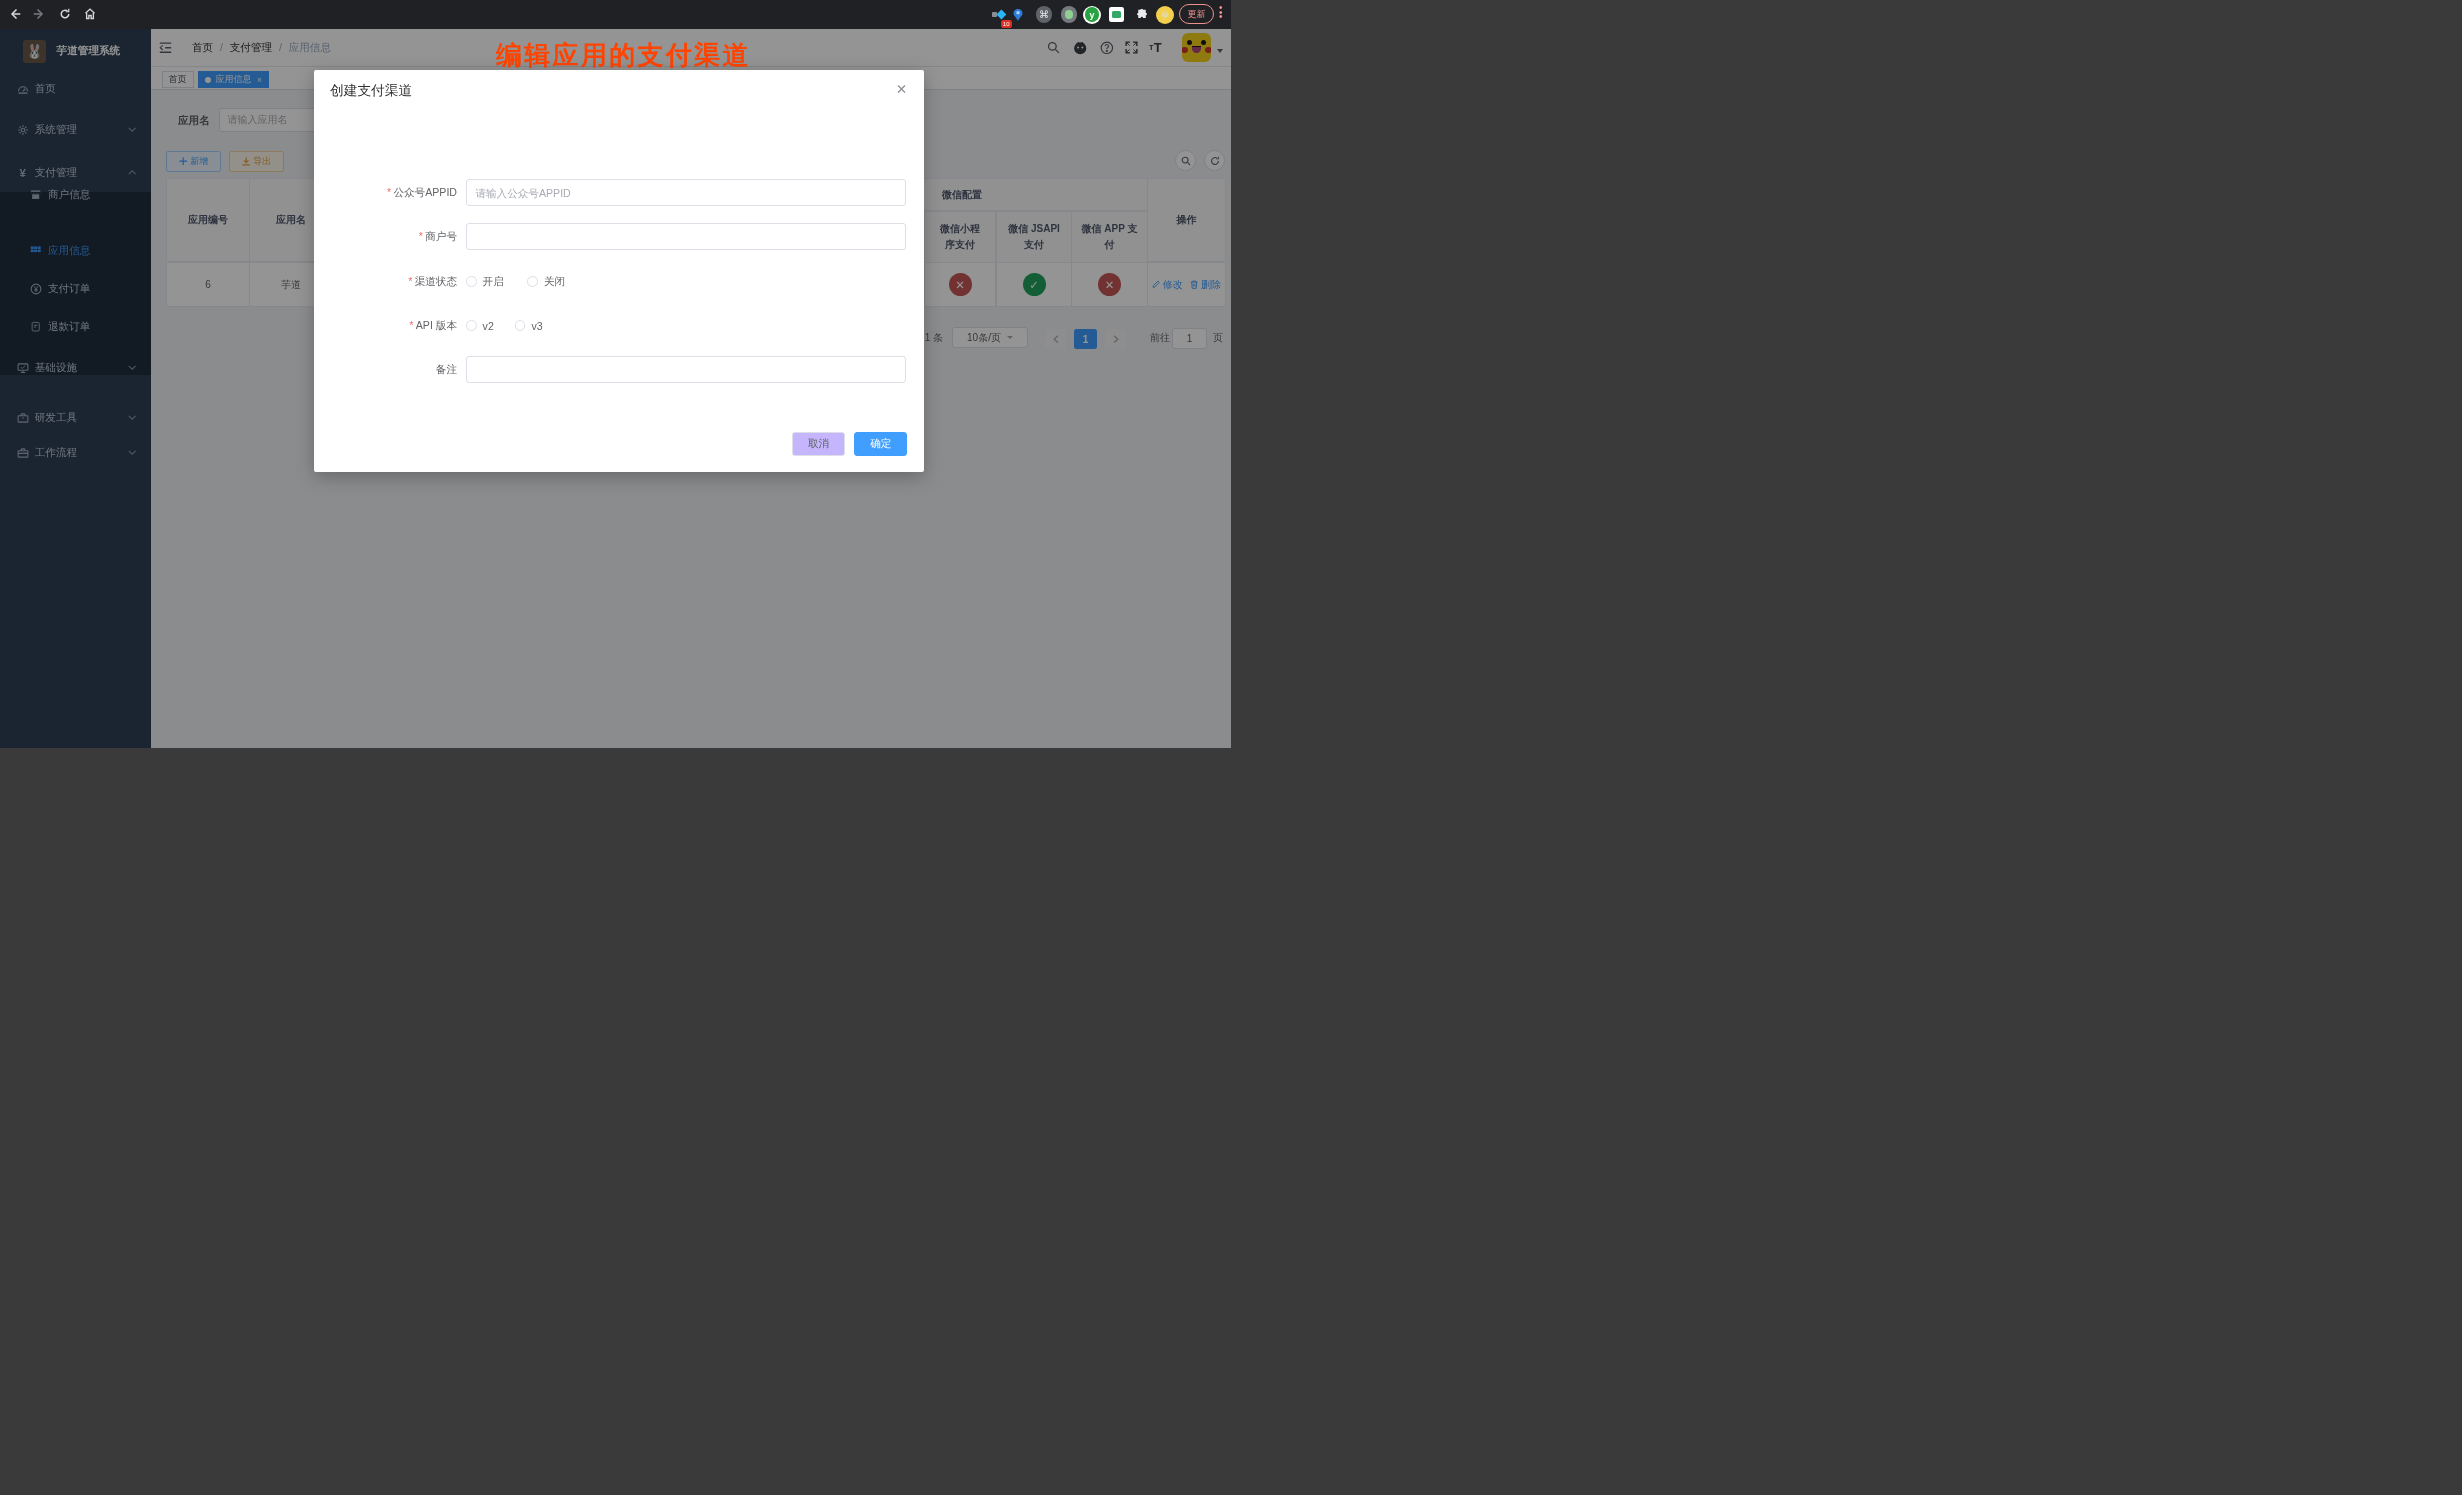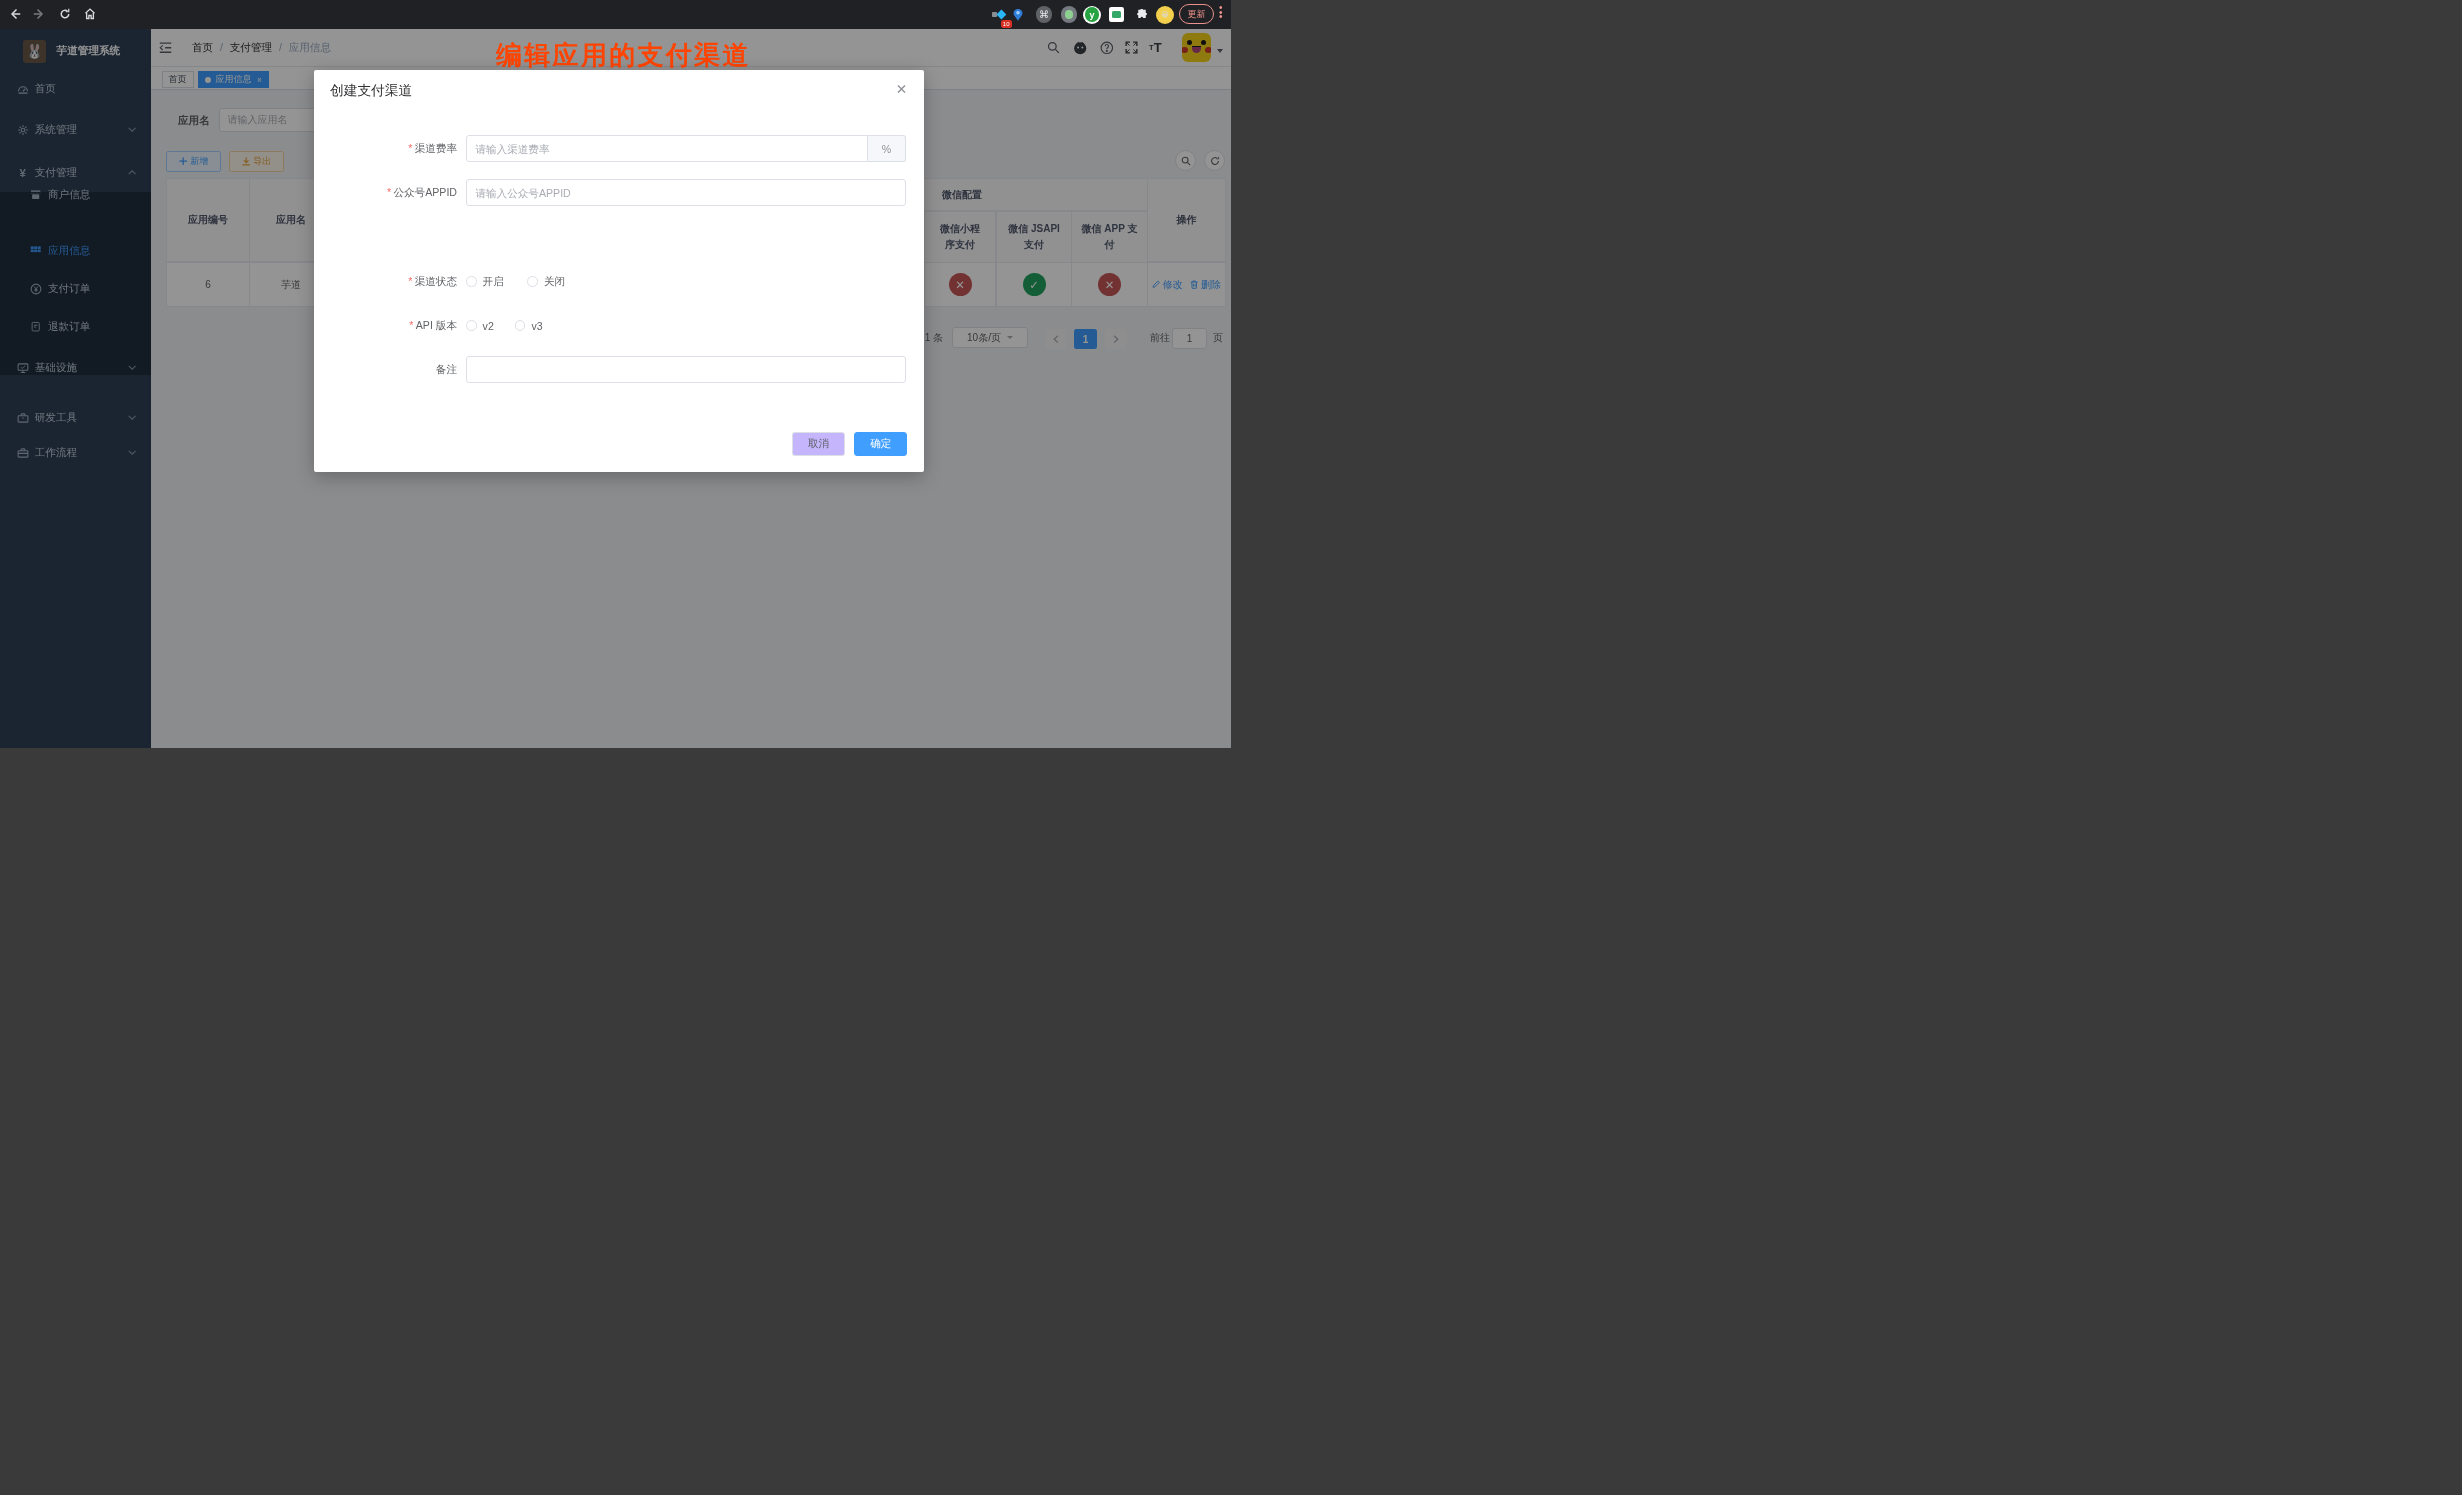--- a/index.html
+++ b/index.html
@@ -482,35 +482,34 @@
       </div>
   </div>
 
   <div id="overlay"></div>
   <div id="annotation">编辑应用的支付渠道</div>
 
   <div id="modal">
     <div id="modal-title">创建支付渠道</div>
     <div id="modal-close">✕</div>
 
-    <div class="f-row" style="top:65px">
-      <div class="f-label"><span class="req">*</span><span>渠道费率</span></div>
-      <div class="f-ctl">
-        <input class="inp grp" placeholder="请输入渠道费率" style="">
-        <div class="append">%</div>
-      </div>
-    </div>
 
     <div class="f-row" style="top:109px">
       <div class="f-label"><span class="req">*</span><span>公众号APPID</span></div>
       <div class="f-ctl">
         <input class="inp" placeholder="请输入公众号APPID" style="">
       </div>
     </div>
 
+    <div class="f-row" style="top:153px">
+      <div class="f-label"><span class="req">*</span><span>商户号</span></div>
+      <div class="f-ctl">
+        <input class="inp" style="">
+      </div>
+    </div>
 
     <div class="f-row" style="top:198px">
       <div class="f-label"><span class="req">*</span><span>渠道状态</span></div>
       <div class="f-ctl" style="align-items:center; border:none">
         <span class="radio-opt">
             <span class="radio-c"></span>
             <span>开启</span>
           </span>
         <span class="radio-opt" style="margin-left:23.6px">
             <span class="radio-c"></span>

